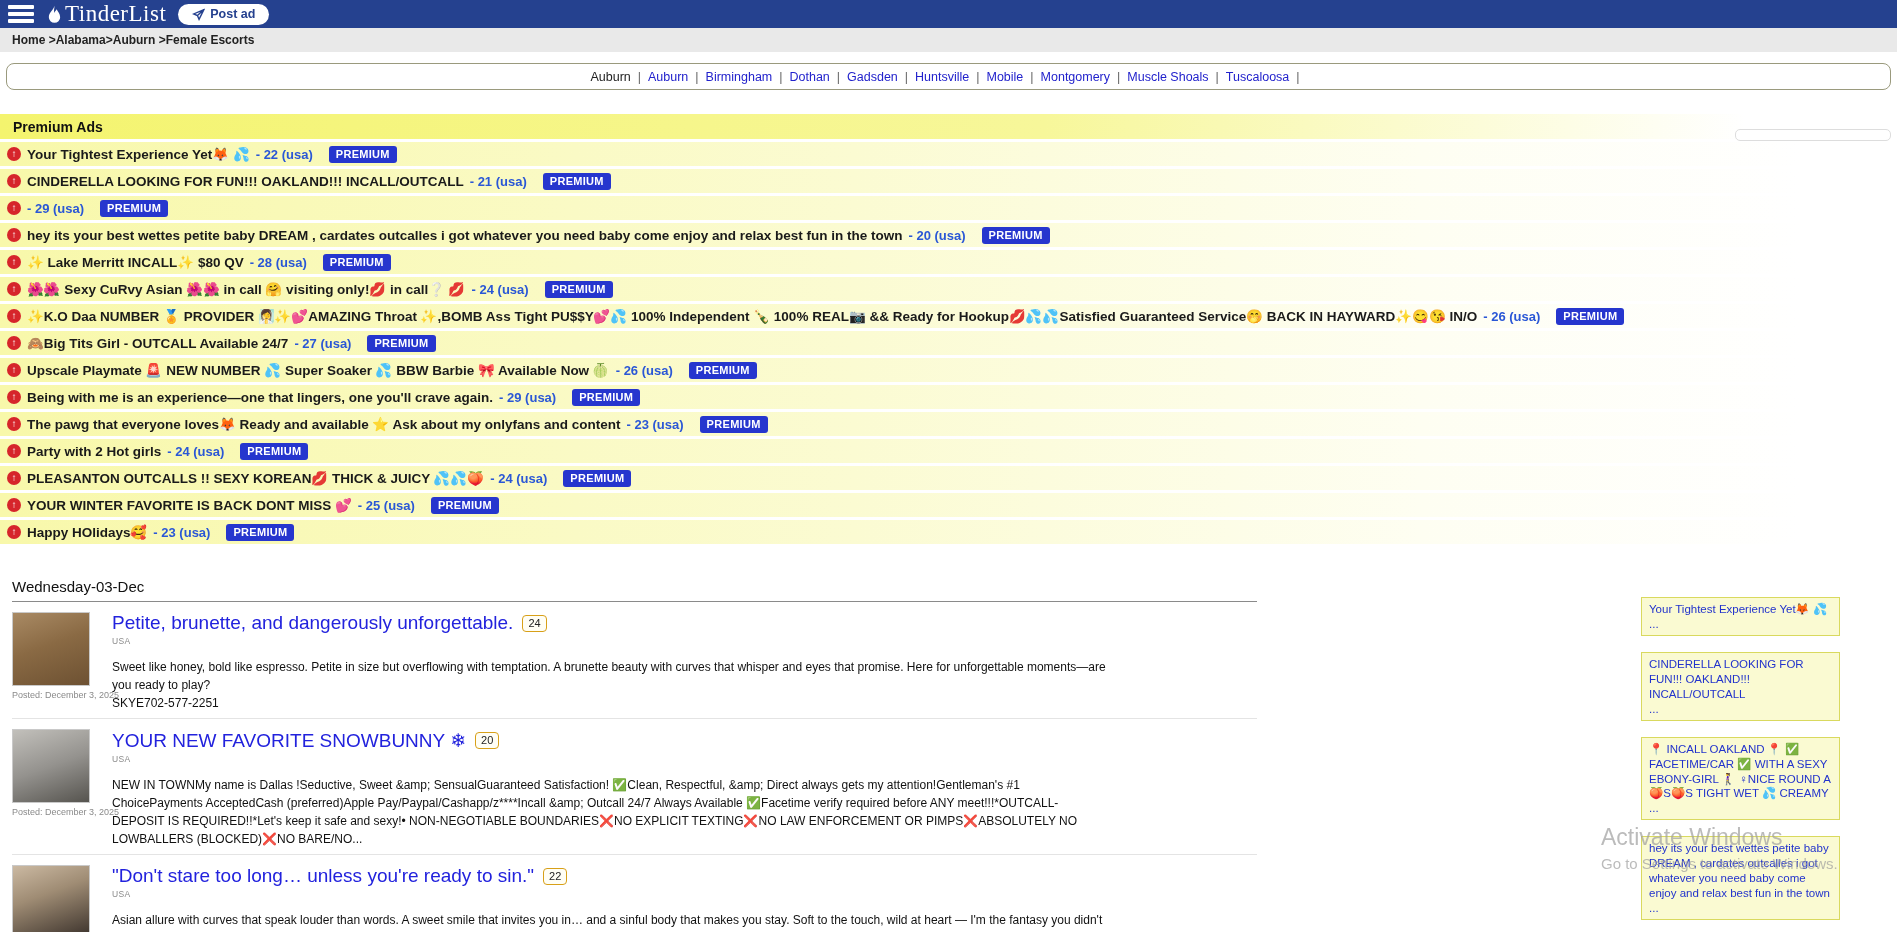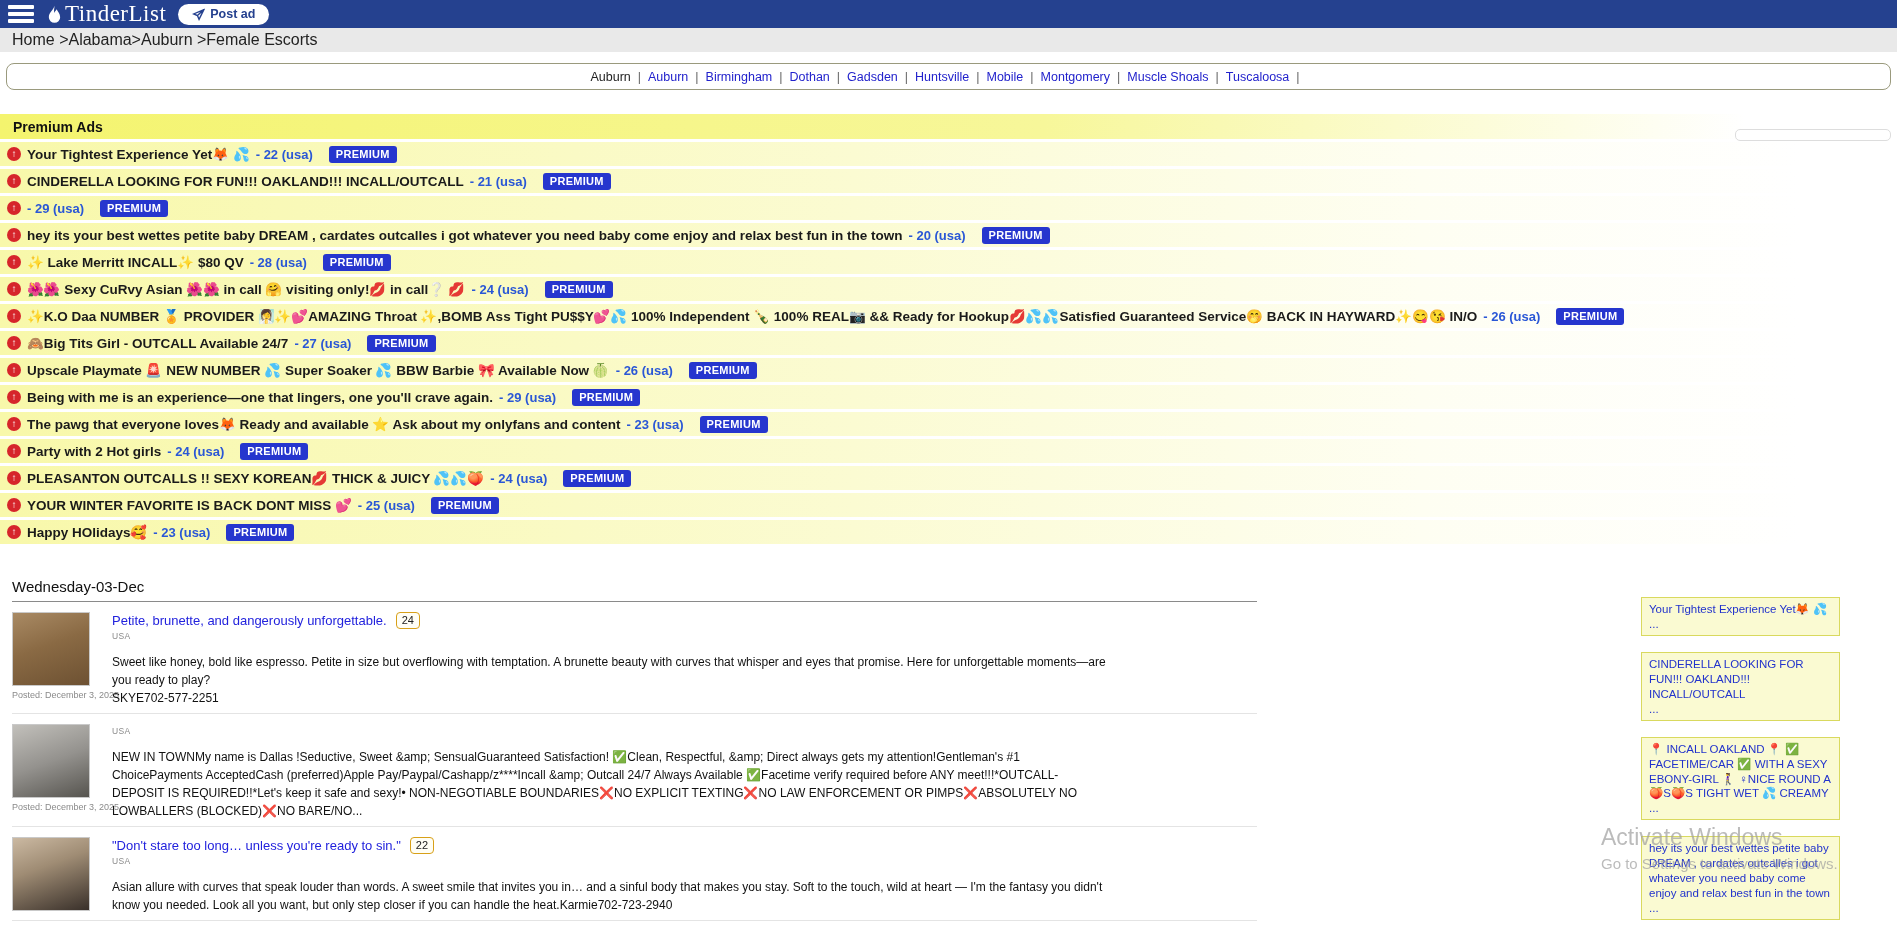--- a/index.html
+++ b/index.html
@@ -11,21 +11,21 @@
   .hamburger { width:26px; height:18px; display:flex; flex-direction:column; justify-content:space-between; cursor:pointer; }
   .hamburger span { display:block; height:4px; background:#fff; border-radius:1px; }
   .logo { display:flex; align-items:center; gap:2px; color:#fff; font-family:"Liberation Serif", serif;
     font-size:23px; letter-spacing:.5px; }
   .logo svg { margin-top:2px; }
   .postad { display:flex; align-items:center; gap:5px; background:#fff; color:#25418f; border:none;
     border-radius:13px; height:21px; padding:0 14px; font-weight:bold; font-size:12.5px; cursor:pointer;
     font-family:"Liberation Sans", sans-serif; }
 
   
-  .breadcrumb { height:24px; line-height:24px; background:#e9e9e9; font-size:16px; color:#222; padding-left:12px; }
+  .breadcrumb { height:24px; line-height:24px; background:#e9e9e9; font-size:12px; color:#222; padding-left:12px;font-weight:bold; }
 
   
   .city-box { margin:11px 6px 0 6px; height:27px; border:1px solid #9a9a7d; border-radius:8px;
     display:flex; align-items:center; justify-content:center; background:#fff; }
   .city-nav { display:flex; align-items:center; font-size:12.5px; white-space:nowrap; }
   .city-item { display:flex; align-items:center;text-align:right; }
   .city-label { color:#2222cc; cursor:pointer; }
   .city-item:first-of-type .city-label { color:#222; cursor:default; }
   .city-sep { color:#666; margin:0 7px; }
 
@@ -51,21 +51,21 @@
     border-bottom:1px solid #e4e4e4; }
   .thumb-wrap { width:84px; }
   .thumb { width:78px; height:74px; border:1px solid #c9c9c9; cursor:pointer; }
   div.listing:nth-of-type(1) .thumb { background:linear-gradient(160deg,#a98a64 0%,#8a6a44 45%,#6d5132 100%); }
   div.listing:nth-of-type(2) .thumb { background:linear-gradient(160deg,#c2c0bb 0%,#94928e 50%,#56544f 100%); }
   div.listing:nth-of-type(3) .thumb { background:linear-gradient(160deg,#cbb9a2 0%,#9f8c74 40%,#39302a 100%); }
   div.listing:nth-of-type(4) .thumb { background:linear-gradient(160deg,#cda44b 0%,#8d6c2a 50%,#3b2e19 100%); }
   .posted { font-size:9px; color:#8a8a8a; margin-top:4px; white-space:nowrap; }
   .posted:empty { display:none; }
   .l-titlebar { display:flex; align-items:center; gap:9px; }
-  .l-title { font-size:13px; color:#2222dd; cursor:pointer;text-align:center; }
+  .l-title { font-size:19px; color:#2222dd; cursor:pointer;text-align:center; }
   .age-badge { font-size:11px; color:#222; border:1.5px solid #d8a018; border-radius:4px;
     padding:0 5px; line-height:15px; background:#fffef5; }
   .country { font-size:8.5px; color:#8a8a8a; margin-top:2px; letter-spacing:.3px; }
   .l-desc { margin-top:12px; font-size:12px; color:#111; line-height:1.5; max-width:995px; }
   .l-desc:empty { display:none; }
   .l-phone { font-size:12px; color:#111; line-height:1.5; }
   .l-phone:empty { display:none; }
 
   
   .sidebar { position:absolute; left:1641px; top:597px; width:199px; }
@@ -290,20 +290,24 @@
           <div class="l-phone">SKYE702-577-2251</div>
         </div>
       </div>
 
       <div class="listing">
         <div class="thumb-wrap">
           <div class="thumb"></div>
           <div class="posted">Posted: December 3, 2025</div>
         </div>
         <div>
+          <div class="l-titlebar">
+            <span class="l-title">YOUR NEW FAVORITE SNOWBUNNY ❄</span>
+            <span class="age-badge">20</span>
+          </div>
           <div class="country">USA</div>
           <div class="l-desc">NEW IN TOWNMy name is Dallas !Seductive, Sweet &amp;amp; SensualGuaranteed Satisfaction! ✅Clean, Respectful, &amp;amp; Direct always gets my attention!Gentleman's #1 ChoicePayments AcceptedCash (preferred)Apple Pay/Paypal/Cashapp/z****Incall &amp;amp; Outcall 24/7 Always Available ✅Facetime verify required before ANY meet!!!*OUTCALL-DEPOSIT IS REQUIRED!!*Let's keep it safe and sexy!• NON-NEGOTIABLE BOUNDARIES❌NO EXPLICIT TEXTING❌NO LAW ENFORCEMENT OR PIMPS❌ABSOLUTELY NO LOWBALLERS (BLOCKED)❌NO BARE/NO...</div>
 
         </div>
       </div>
 
       <div class="listing">
         <div class="thumb-wrap">
           <div class="thumb"></div>
 

